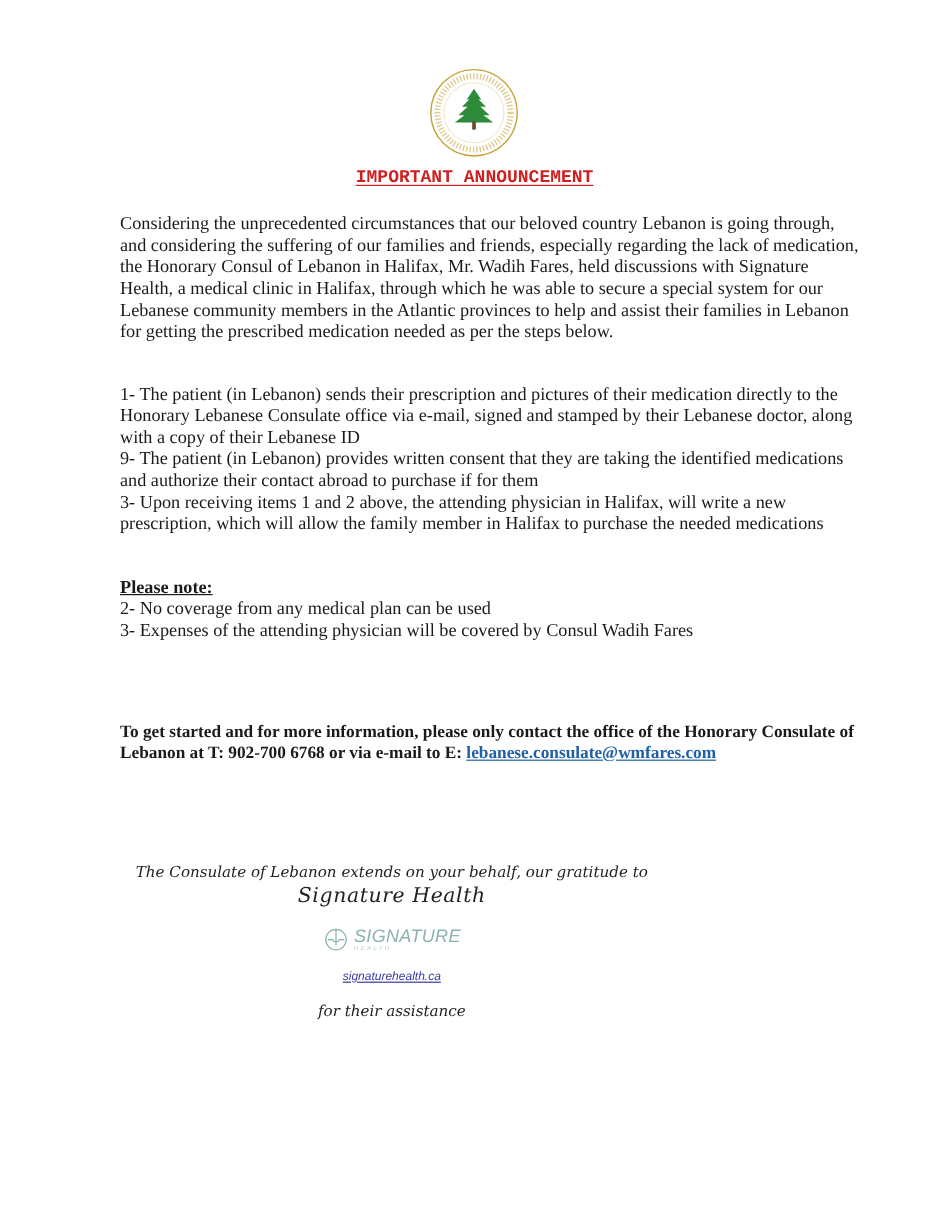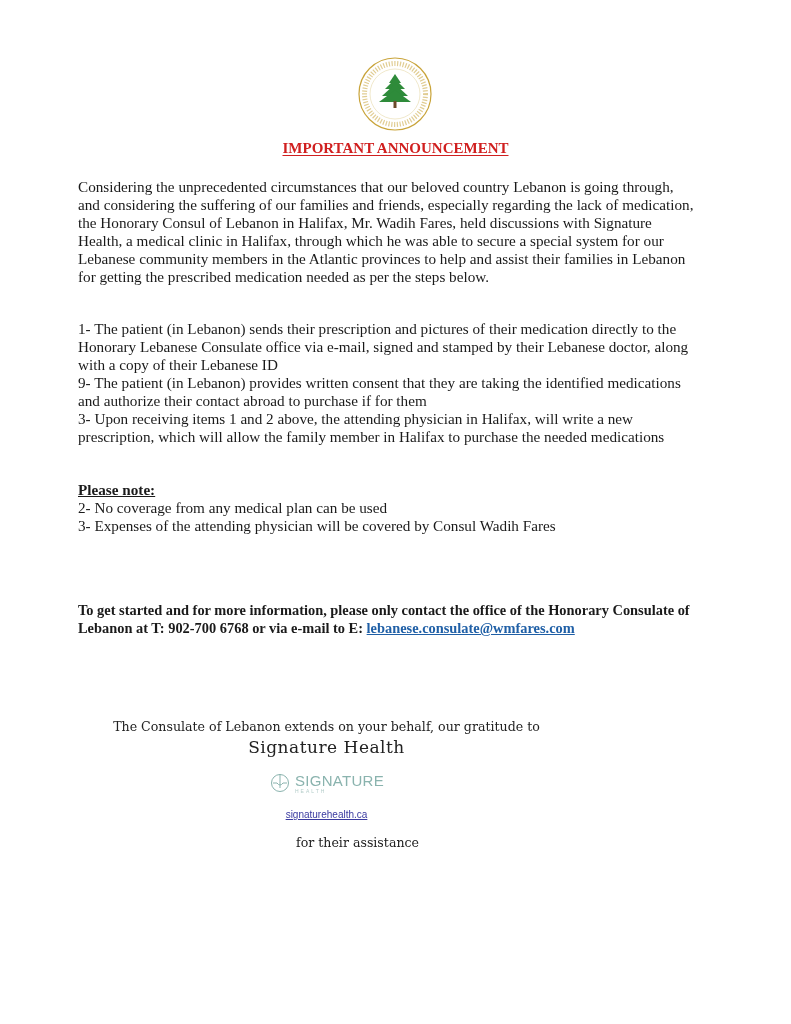--- a/index.html
+++ b/index.html
@@ -1,36 +1,36 @@
 <!DOCTYPE html>
 <html><head>
 <meta charset="utf-8">
 <style>
   html, body { margin: 0; padding: 0; background: #ffffff; }
   body { width: 791px; height: 1024px; position: relative; overflow: hidden; font-family: "Liberation Serif", serif; color: #1a1a1a; }
   .seal { position: absolute; left: 349px; top: 54px; width: 92px; height: 80px; }
-  .title { position: absolute; top: 140px; left: 0; width: 791px; text-align: center; font-family: Liberation Serif, serif; font-weight: bold; font-size: 15px; color: #d01f1f; }
+  .title { position: absolute; top: 140px; left: 0; width: 791px; text-align: center; font-family: Liberation Mono, monospace; font-weight: bold; font-size: 15px; color: #d01f1f; }
   .title span { text-decoration: underline; text-decoration-thickness: 1px; text-underline-offset: 2px; }
-  .para { position: absolute; left: 78px; width: 620px; font-size: 15.2px; line-height: 18px; }
+  .para { position: absolute; left: 100px; width: 620px; font-size: 15.2px; line-height: 18px; }
   .intro { top: 178px; }
   .steps { top: 320px; }
   .note { top: 481px; }
   .note-h { font-weight: bold; text-decoration: underline; }
   .contact { top: 601px; font-weight: bold; font-size: 14.4px; }
   .contact a { color: #1f5fa6; text-decoration: underline; }
-  .footer { position: absolute; left: 0; width: 653px; text-align: center; }
+  .footer { position: absolute; left: 0; width: 653px; text-align: center; font-style: italic; }
   .grat { top: 719px; font-family: "DejaVu Serif", serif; font-size: 12.6px; color: #222; }
   .sh-name { top: 737px; font-family: "DejaVu Serif", serif; font-size: 17px; color: #222; letter-spacing: 0.5px; text-align: center; }
   .sh-logo { top: 772px; display: flex; justify-content: center; align-items: center; gap: 4px; }
   .sh-logo .wm { display: flex; flex-direction: column; align-items: flex-start; line-height: 1; }
   .sh-logo .w1 { font-family: "Liberation Sans", sans-serif; font-size: 15px; color: #8ab3ae; letter-spacing: 0.3px; }
   .sh-logo .w2 { font-family: "Liberation Sans", sans-serif; font-size: 5px; color: #b4cdca; letter-spacing: 2px; margin-top: 1px; }
   .sh-link { top: 809px; font-family: "Liberation Sans", sans-serif; font-size: 10px; }
   .sh-link a { color: #3a3aa0; text-decoration: underline; }
-  .thanks { top: 835px; font-family: "DejaVu Serif", serif; font-size: 12.6px; color: #222; margin-left: 31px; }
+  .thanks { top: 835px; font-family: "DejaVu Serif", serif; font-size: 12.6px; color: #222; }
   p { margin: 0; }
 </style>
 </head>
 <body>
 
 <div class="seal">
   <svg width="92" height="80" viewBox="0 0 92 80">
     <circle cx="46" cy="40" r="36" fill="#fff" stroke="#c9a43a" stroke-width="1.2"></circle>
     <circle cx="46" cy="40" r="25" fill="none" stroke="#e6d9a8" stroke-width="0.6"></circle>
     <circle cx="46" cy="40" r="30.5" fill="none" stroke="#c9a43a" stroke-width="5" stroke-dasharray="1.2 1.6" opacity="0.55"></circle>

